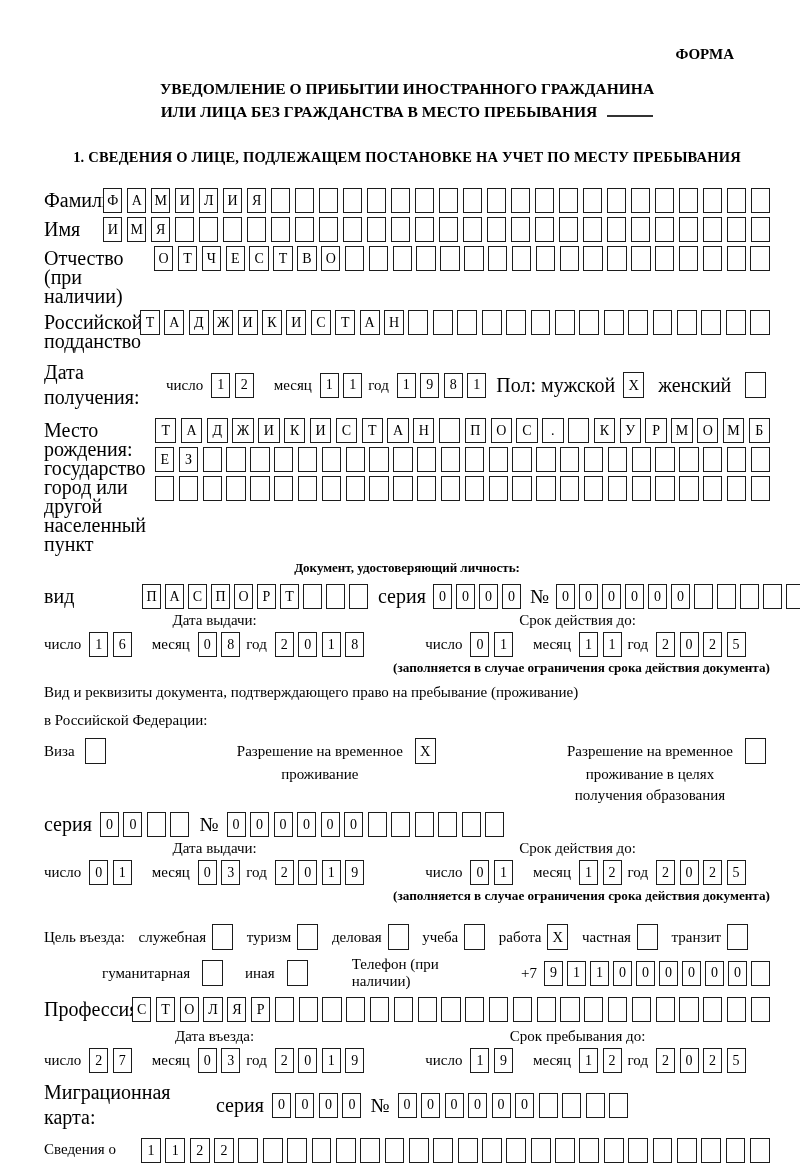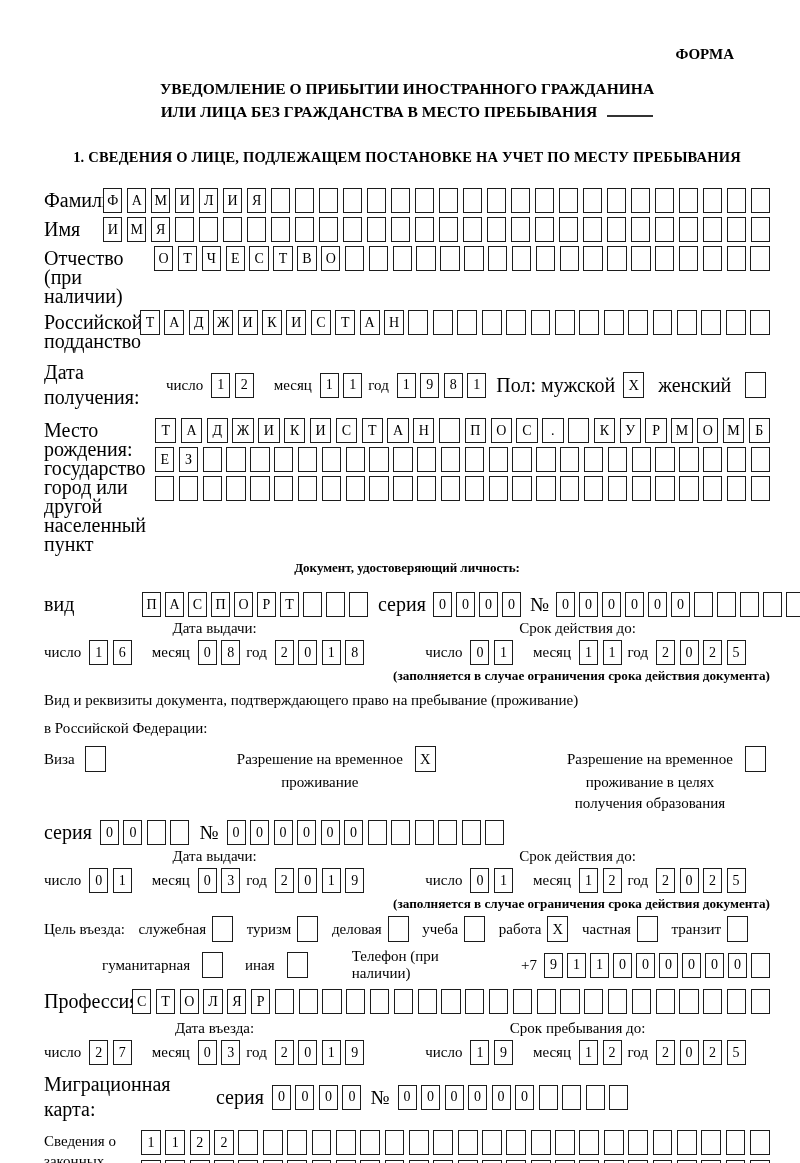--- a/index.html
+++ b/index.html
@@ -50,21 +50,21 @@
   .doc-header { text-align:center; font-weight:bold; font-size:13px; margin-top:6px; margin-bottom:5px; }
 
   .res-line { font-size:15px; line-height:24px; margin-top:4px; }
 
   .opt-row { display:flex; justify-content:space-between; align-items:flex-start; margin-top:6px; padding-right:4px; }
   .opt-item { display:flex; align-items:flex-start; gap:10px; }
   .opt-item .txt { line-height:26px; }
   .opt-col .opt-top { display:flex; align-items:flex-start; gap:12px; }
   .opt-col .opt-sub { text-align:center; line-height:21px; margin-right:33px; }
 
-  .purpose-row { display:flex; justify-content:space-between; align-items:center; margin-top:4px; padding-right:22px; }
+  .purpose-row { display:flex; justify-content:space-between; align-items:center; margin-top:20px; padding-right:22px; }
   .pair { display:flex; align-items:center; gap:6px; }
 
   .phone-row { display:flex; align-items:center; margin-top:6px; margin-left:58px; }
 
   .mig-row { display:flex; align-items:center; margin-top:7px; }
 
   .rep-row { display:flex; align-items:flex-start; margin-top:8px; }
   .rep-labels { flex:none; width:97px; line-height:19.5px; padding-top:2px; }
   .rep-right { flex:1; }
   .rep-right .boxes { margin-bottom:5px; }
@@ -340,21 +340,21 @@
           <span class="box"></span>
           <span class="box"></span>
           <span class="box"></span>
           <span class="box"></span>
         </div>
     </div>
   </div>
 
   <div class="doc-header">Документ, удостоверяющий личность:</div>
 
-  <div class="frow" style="align-items:center; margin-top:16px;">
+  <div class="frow" style="align-items:center; margin-top:8px;">
     <span class="lbl" style="width:98px;">вид</span>
     <div class="boxes fixed" style="gap:4px;">
         <span class="box">П</span>
         <span class="box">А</span>
         <span class="box">С</span>
         <span class="box">П</span>
         <span class="box">О</span>
         <span class="box">Р</span>
         <span class="box">Т</span>
         <span class="box"></span>

